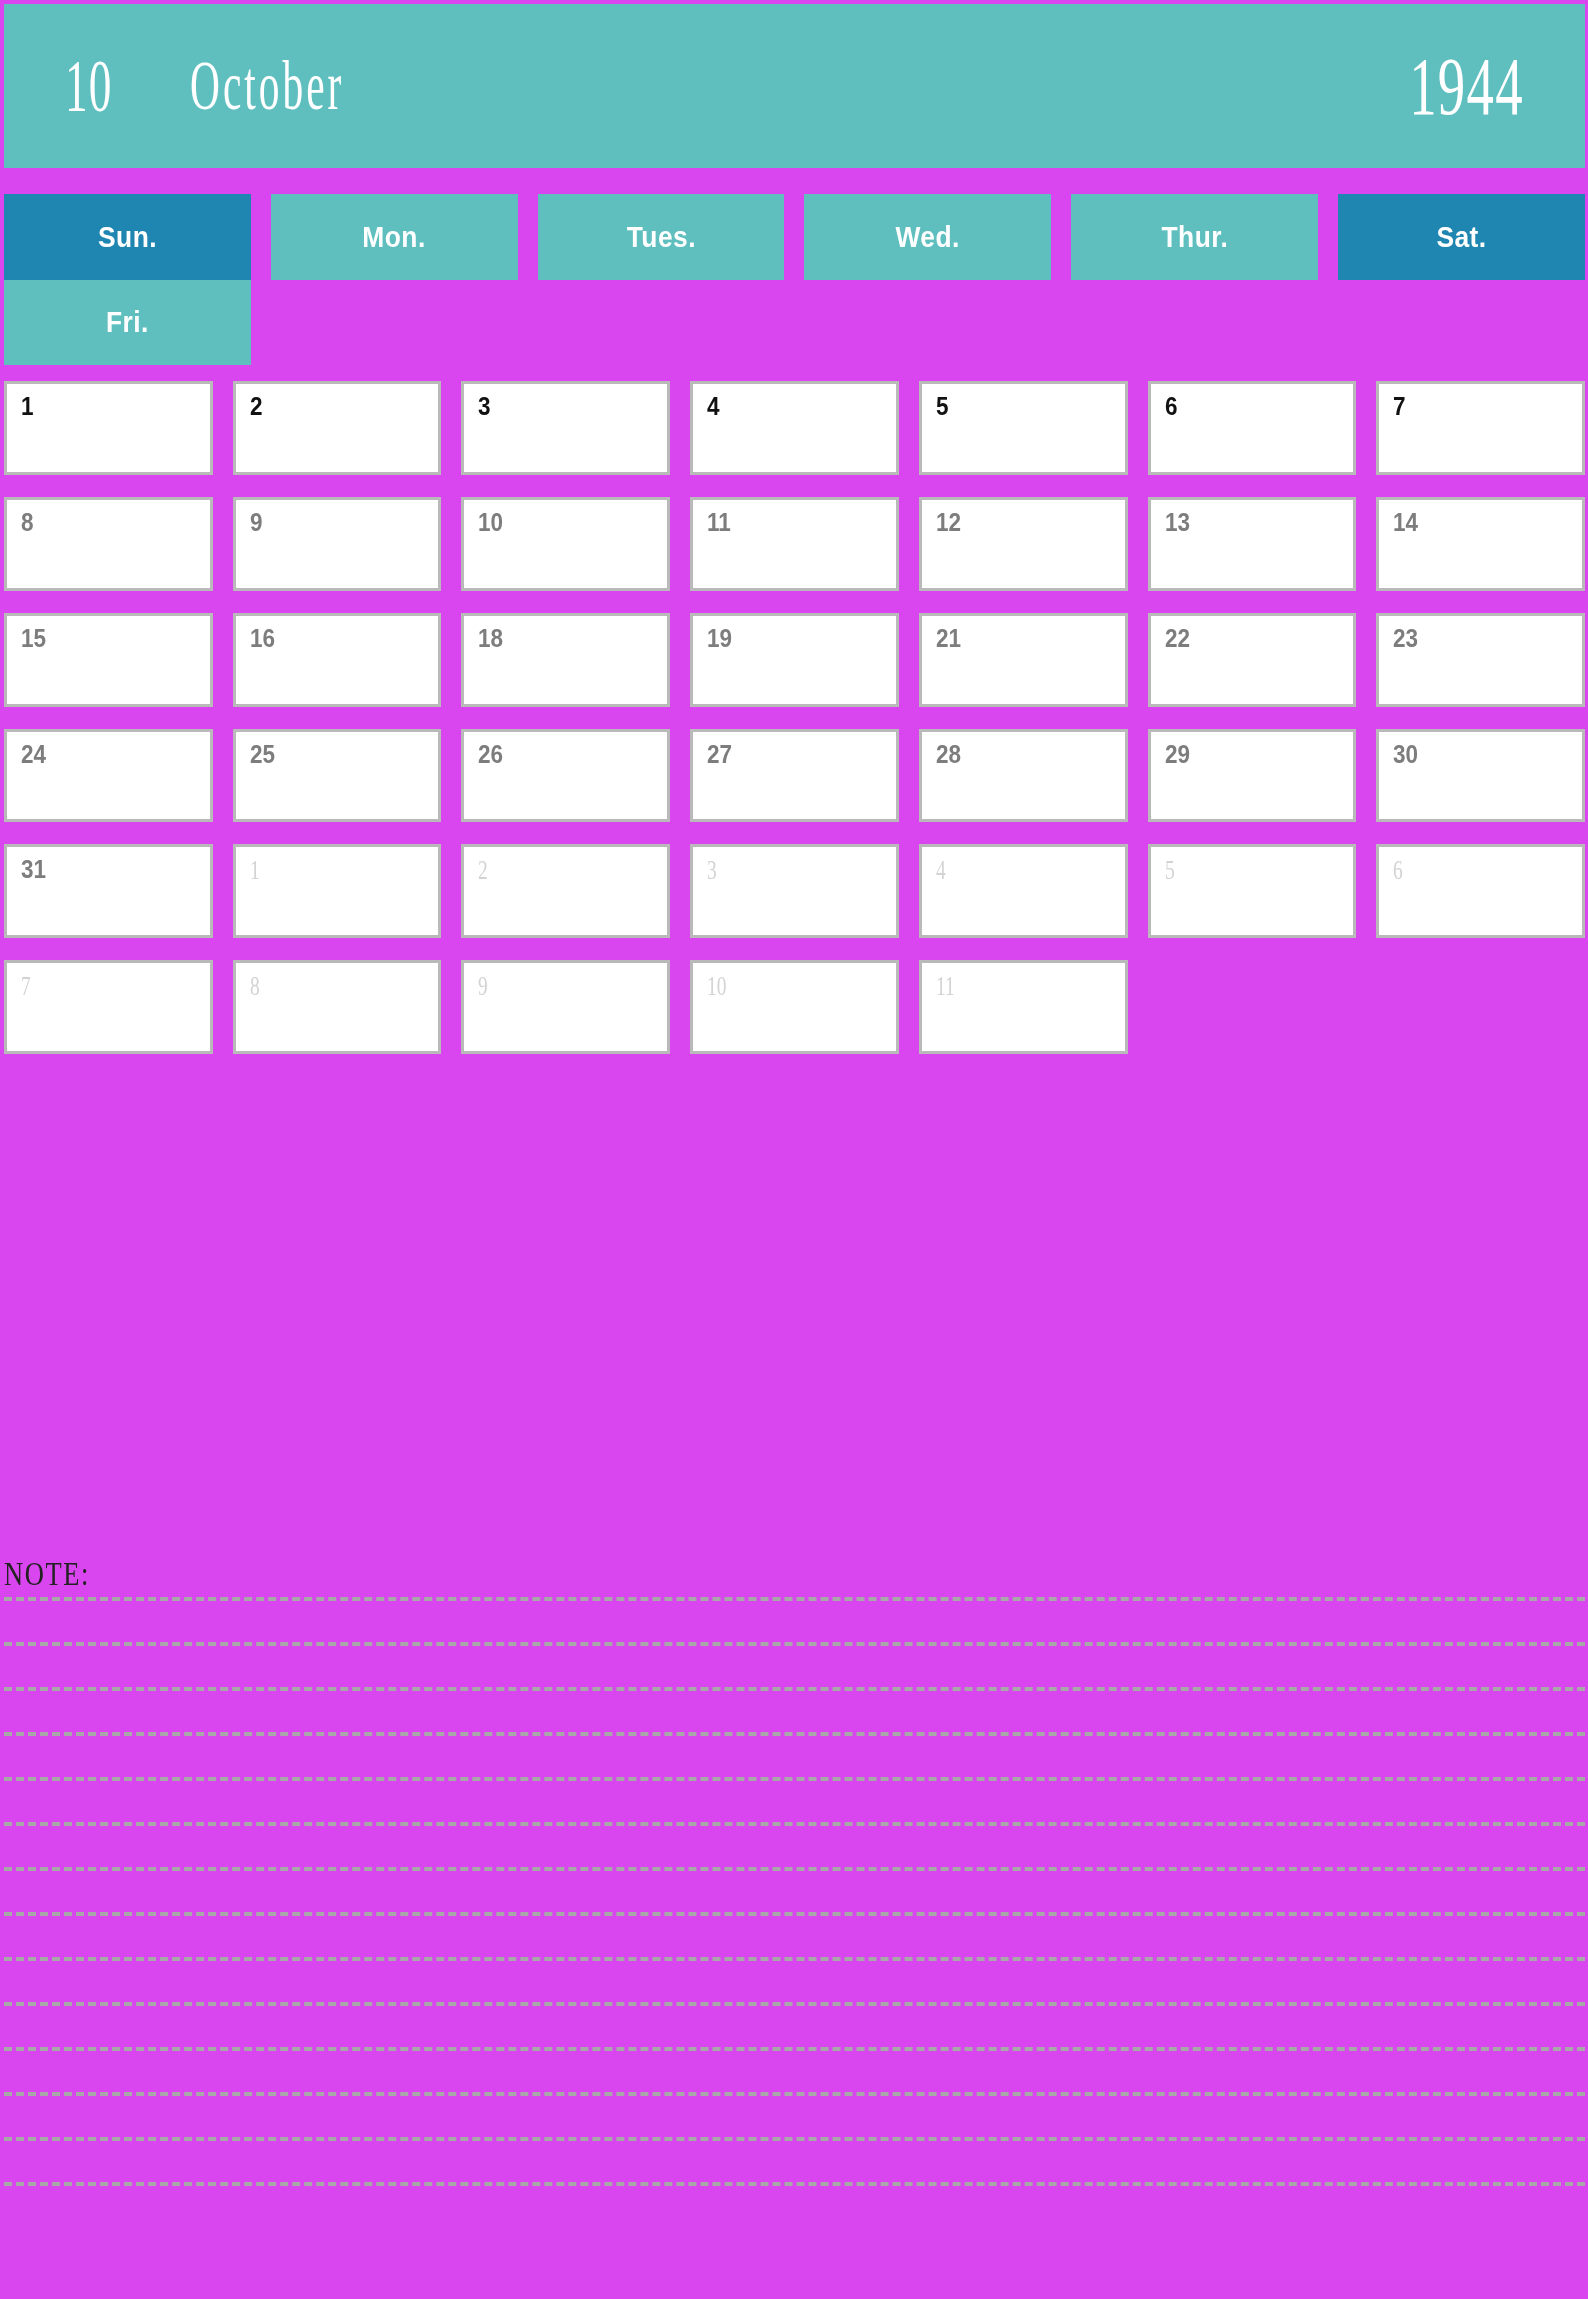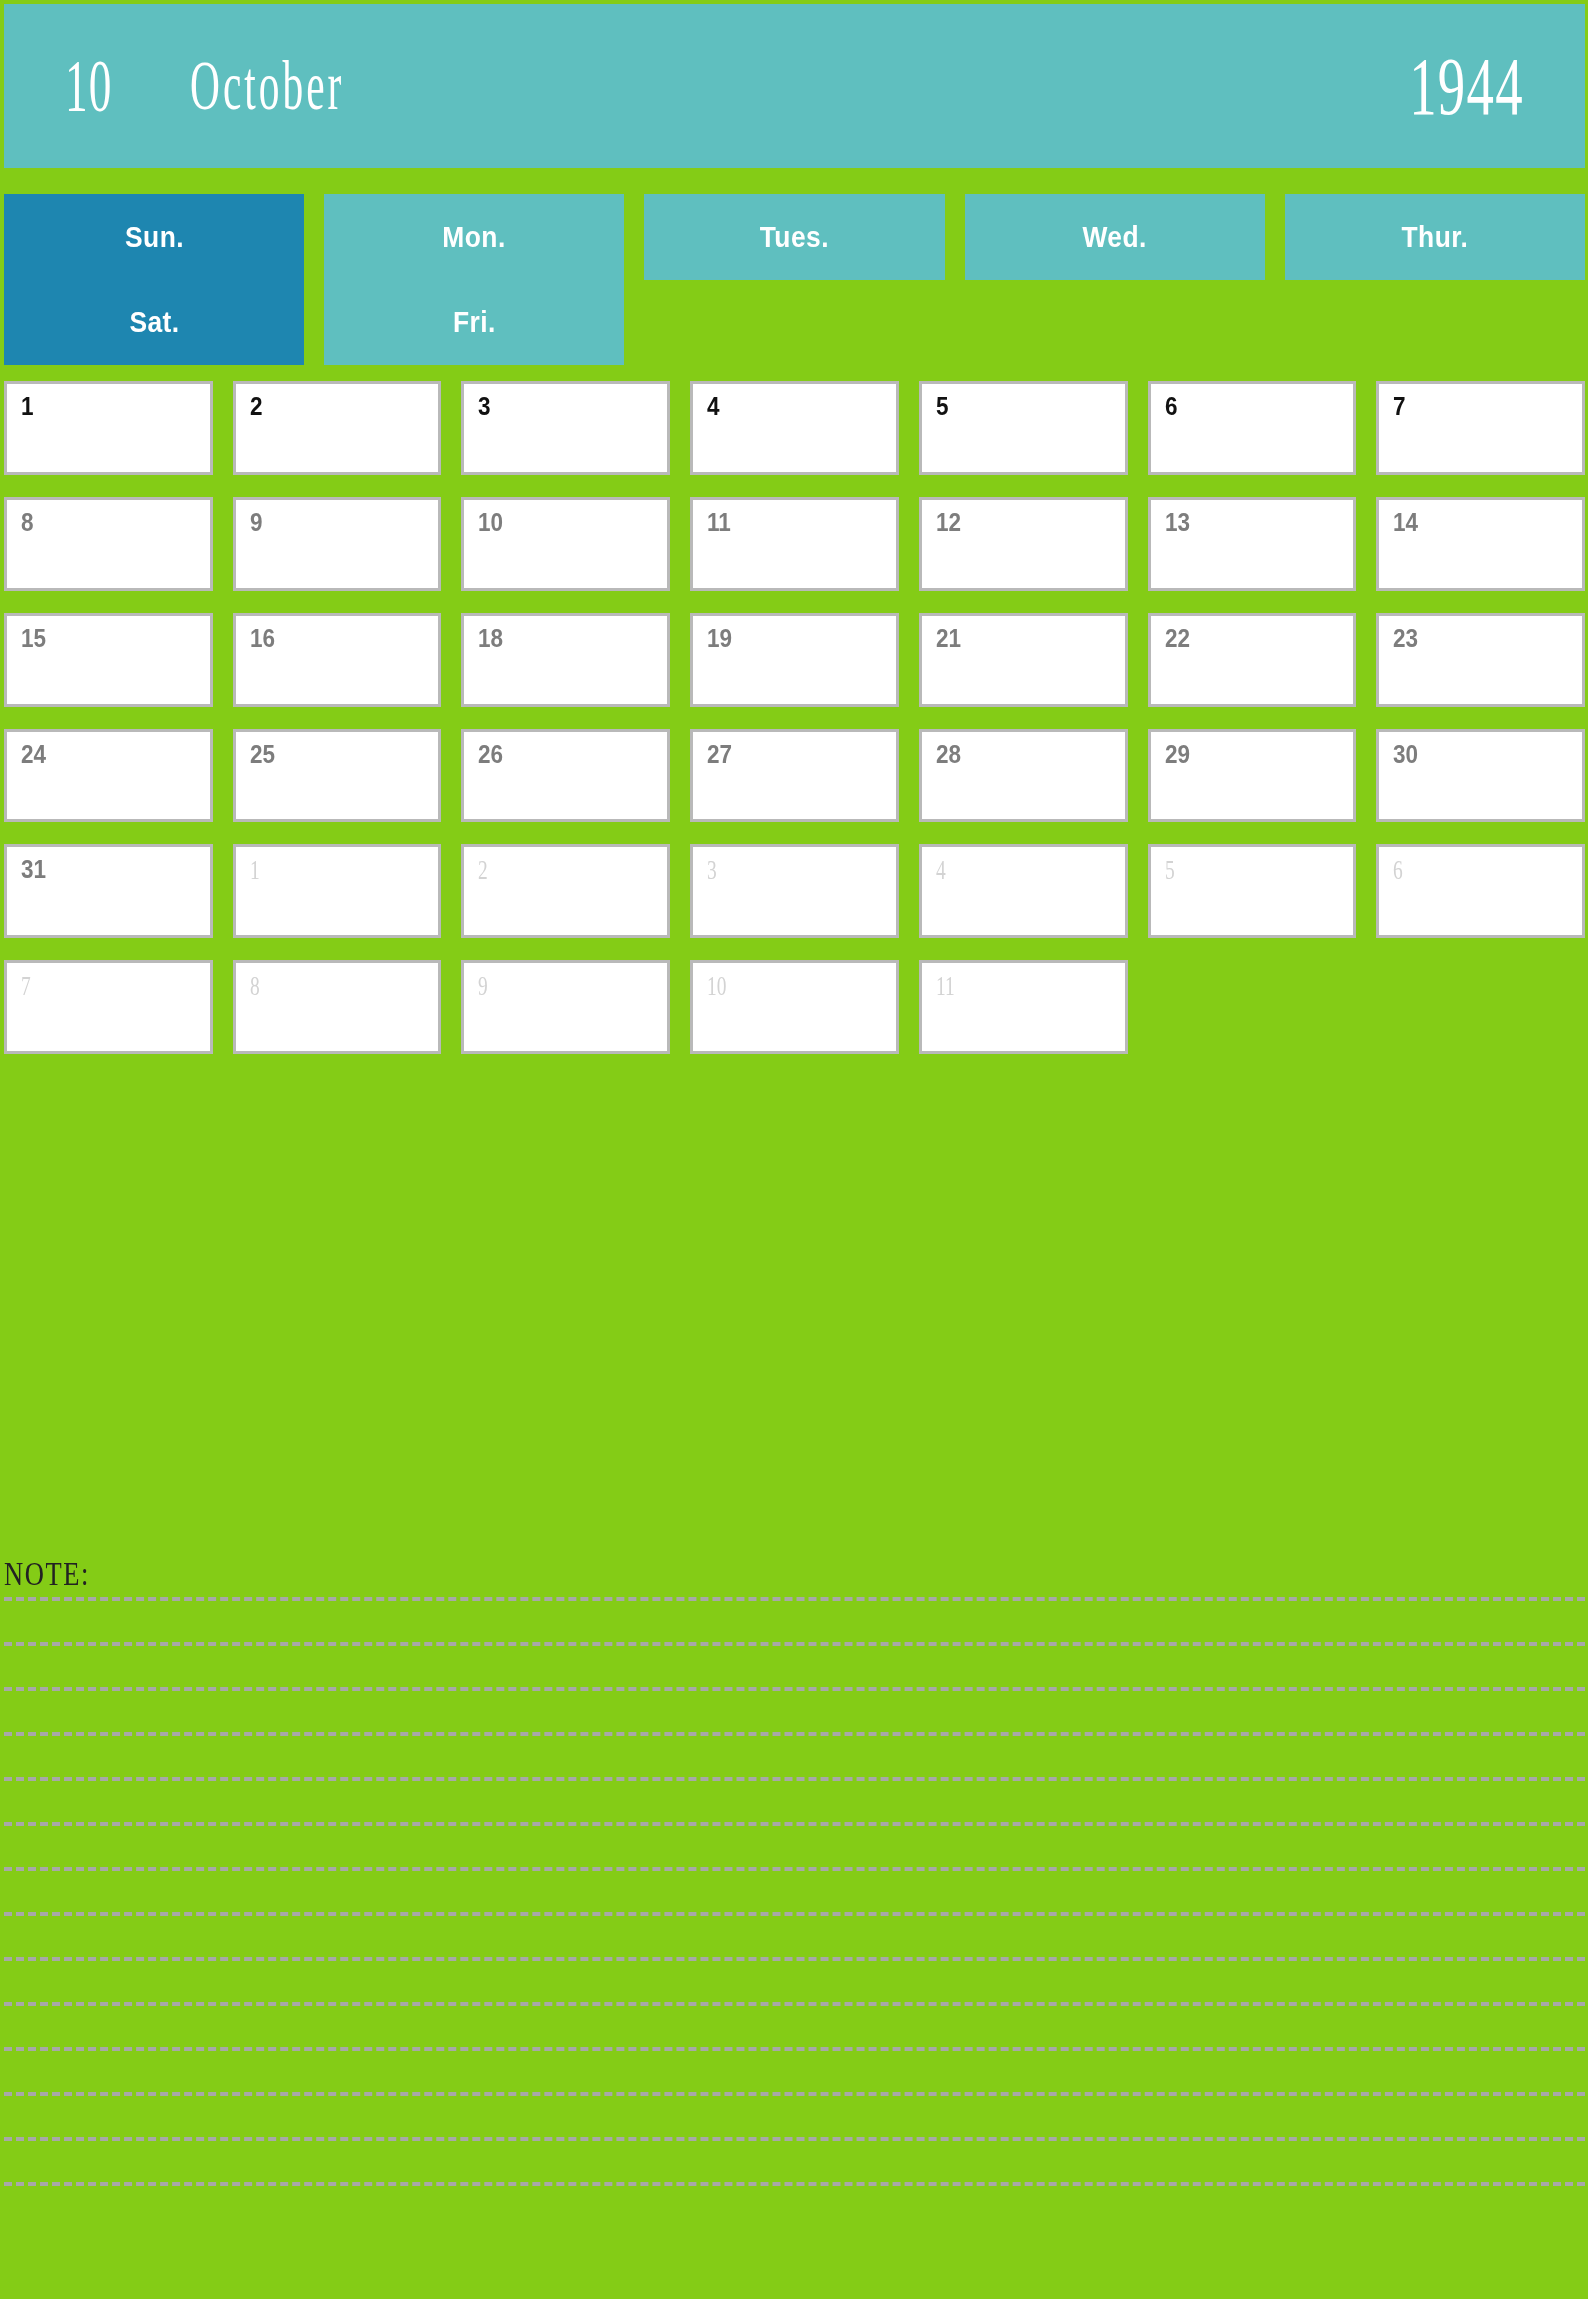--- a/index.html
+++ b/index.html
@@ -9,21 +9,21 @@
     height: 2300px;
     background: #ffffff;
     font-family: "Liberation Sans", sans-serif;
     overflow: hidden;
   }
 
   #page {
     position: relative;
     width: 1589px;
     height: 2300px;
-    background: #84cc16;
+    background: #d946ef;
   }
 
   
   #title-band {
     position: absolute;
     left: 4px;
     top: 4px;
     width: 1581px;
     height: 164px;
     background: #5FBFBF;
@@ -69,21 +69,21 @@
   }
 
   
   #weekday-row {
     position: absolute;
     left: 4px;
     top: 194px;
     width: 1581px;
     height: 171px;
     display: grid;
-    grid-template-columns: repeat(5, 1fr);
+    grid-template-columns: repeat(6, 1fr);
     column-gap: 20px;
   }
 
   .weekday-cell {
     background: #5FBFBF;
     display: flex;
     align-items: center;
     justify-content: center;
   }
   .weekday-cell.weekend { background: #1E86B0; }

